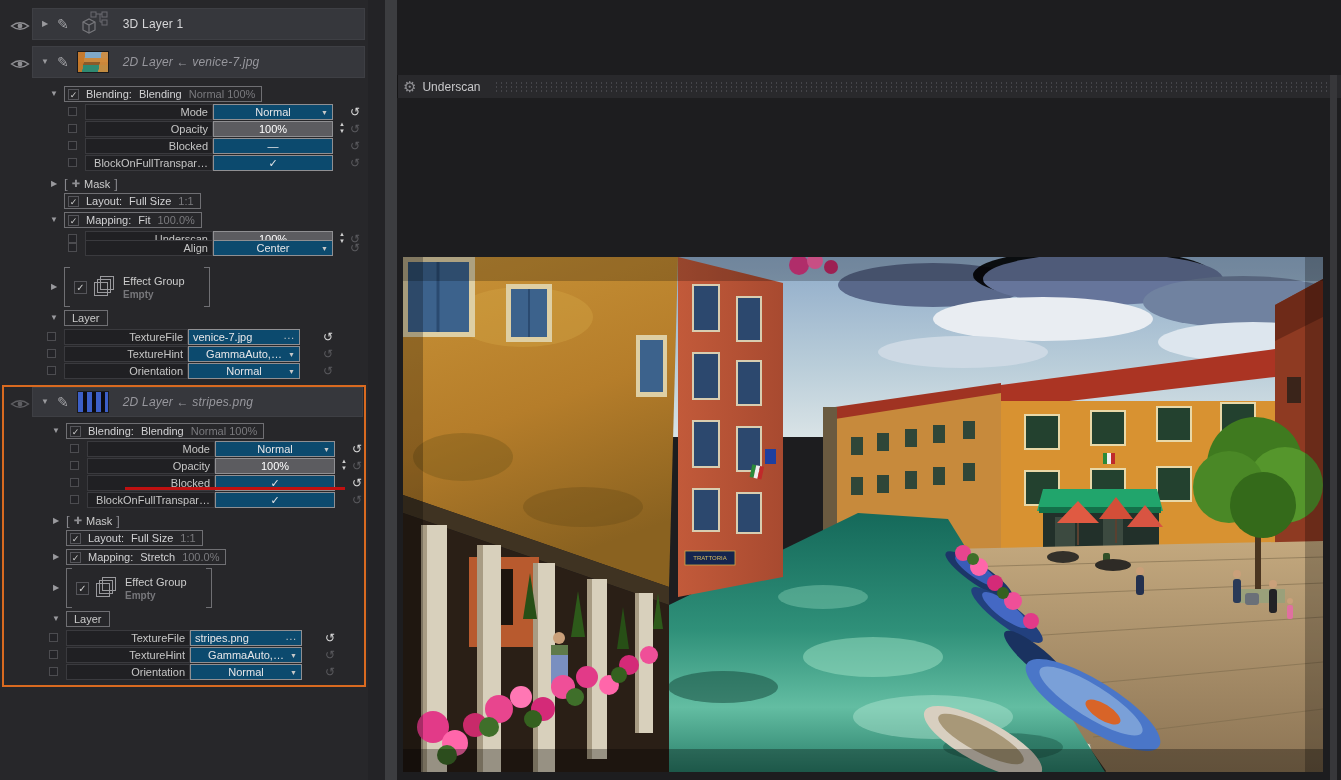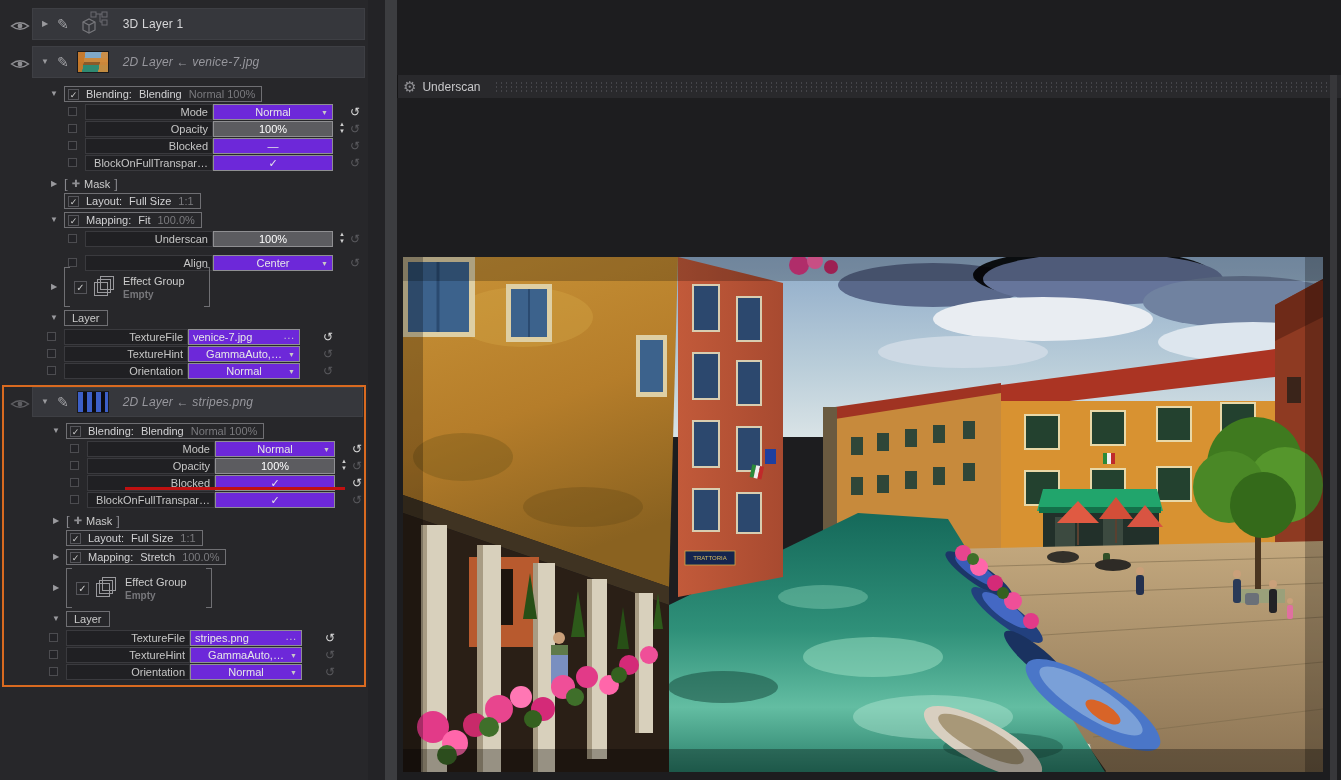--- a/index.html
+++ b/index.html
@@ -30,21 +30,21 @@
              font-size:9px; line-height:10px; text-align:center; flex:0 0 auto; }
   .dim { color:#7a7a7e; }
 
   .prow { position:absolute; left:0; width:368px; height:16px; font-size:11px; }
   .chk { position:absolute; left:68px; top:3px; width:9px; height:9px;
          border:1px solid #4c4c50; background:#232327; }
   .plabel { position:absolute; left:85px; width:128px; height:16px; background:#202023;
             border:1px solid #3a3a3e; color:#c6c6c6; text-align:right;
             padding-right:4px; line-height:14px; }
   .pfield { position:absolute; left:213px; width:120px; height:16px; border:1px solid #8f8f92;
-            background:#6d28d9; color:#e6e6e8; text-align:center; line-height:14px; }
+            background:#0c4a6e; color:#e6e6e8; text-align:center; line-height:14px; }
   .pfield.num { background:#5c5c60; color:#ffffff; }
   .dd-arrow { position:absolute; right:4px; top:0; font-size:7px; color:#c8c8c8; line-height:15px; }
   .browse { position:absolute; right:4px; top:0; font-size:10px; color:#cccccc; line-height:12px; letter-spacing:1px; }
   .filefield { text-align:left; padding-left:4px; }
   .spin { position:absolute; left:337px; top:0px; width:10px; height:16px;
           color:#cfcfcf; font-size:6px; line-height:7px; text-align:center; }
   .reset { position:absolute; left:349px; top:0; width:12px; color:#5a5a5e;
            font-size:12px; line-height:16px; text-align:center; }
   .reset.bright { color:#dadada; }
 
@@ -201,21 +201,21 @@
       <span class="dim">100.0%</span>
     </div>
 
     <div class="prow" style="top:231px">
       <span class="chk"></span>
       <span class="plabel">Underscan</span>
       <span class="pfield num">100%</span>
       <span class="spin"><span>▲</span><br><span>▼</span></span>
       <span class="reset">↺</span>
     </div>
-    <div class="prow" style="top:255px">
+    <div class="prow" style="top:240px">
       <span class="chk"></span>
       <span class="plabel">Align</span>
       <span class="pfield"><span>Center</span><span class="dd-arrow">▼</span></span>
       <span class="reset">↺</span>
     </div>
 
     <span class="tw" style="left:48px; top:279px">▶</span>
     <div class="fx-group" style="top:267px">
       <div class="brk l"></div>
       <div class="fx-mid">

